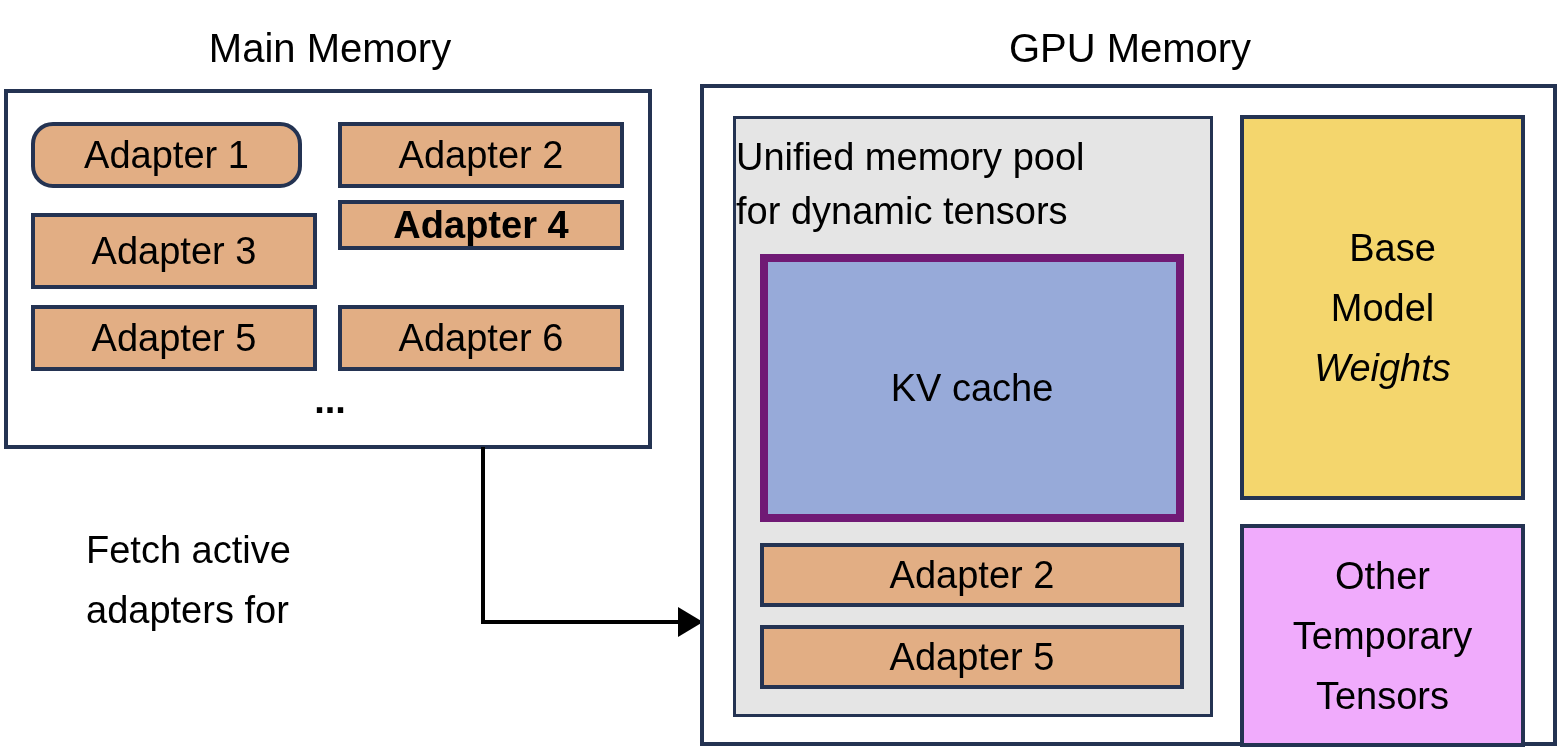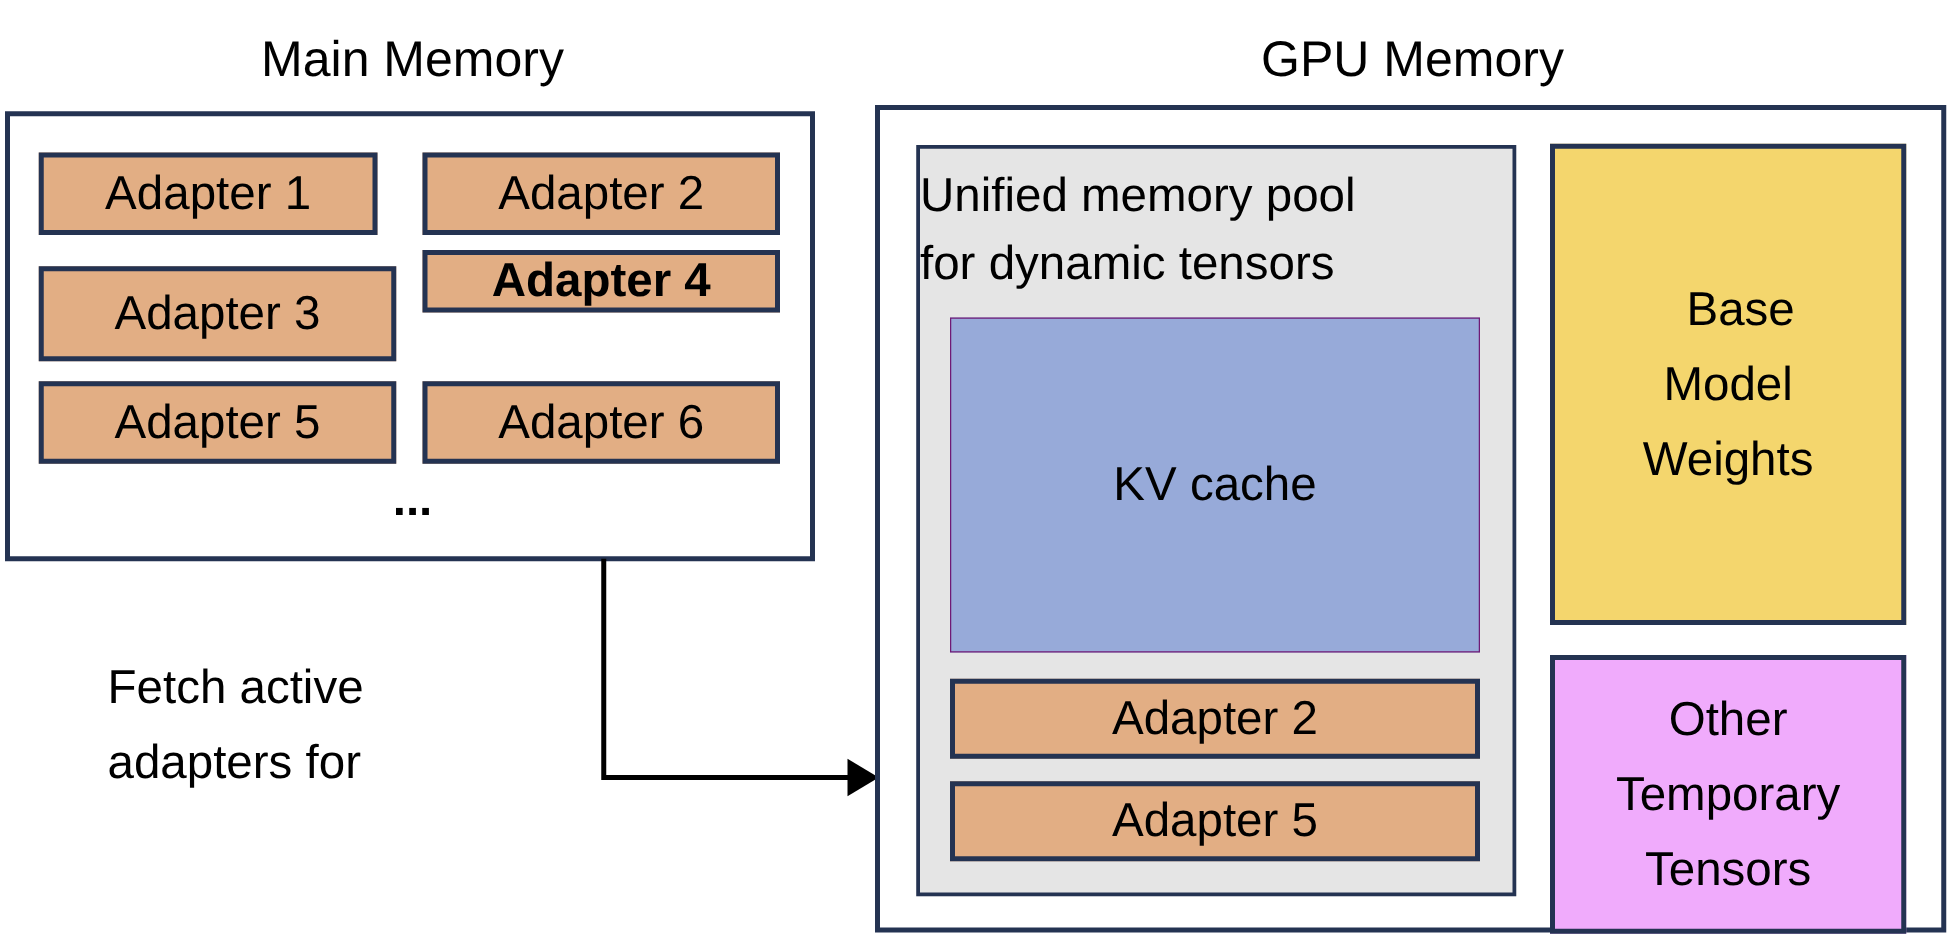--- a/index.html
+++ b/index.html
@@ -12,21 +12,21 @@
              display:flex; align-items:center; justify-content:center; }
   .center { display:flex; align-items:center; justify-content:center; flex-direction:column; }
   .txt { font-size:38px; line-height:48px; }
 </style>
 </head>
 <body>
 
 <div class="abs title" style="left:120px; top:24px; width:420px;">Main Memory</div>
 <div class="abs frame" style="left:4px; top:89px; width:648px; height:360px;">
 </div>
-<div class="abs adapter" style="left:31px; top:122px; width:271px; height:66px;">Adapter 1</div>
+<div class="abs adapter" style="left:31px; top:122px; width:271px; height:66px;border-radius:22px;">Adapter 1</div>
 <div class="abs adapter" style="left:338px; top:122px; width:286px; height:66px;">Adapter 2</div>
 <div class="abs adapter" style="left:31px; top:213px; width:286px; height:76px;">Adapter 3</div>
 <div class="abs adapter" style="left:338px; top:200px; width:286px; height:50px;font-weight:bold;">Adapter 4</div>
 <div class="abs adapter" style="left:31px; top:305px; width:286px; height:66px;">Adapter 5</div>
 <div class="abs adapter" style="left:338px; top:305px; width:286px; height:66px;text-align:center;">Adapter 6</div>
 <div class="abs txt" style="left:290px; top:376px; width:80px; text-align:center; font-weight:bold;">...</div>
 
 <svg class="abs" style="left:0; top:0;" width="1561" height="747">
   <polyline points="483,447 483,622 680,622" fill="none" stroke="#000" stroke-width="4"></polyline>
   <polygon points="678,607 703,622 678,637" fill="#000"></polygon>
@@ -38,27 +38,27 @@
 </div>
 
 <div class="abs title" style="left:900px; top:24px; width:460px;">GPU Memory</div>
 <div class="abs frame" style="left:700px; top:84px; width:857px; height:662px;"></div>
 
 <div class="abs" style="left:733px; top:116px; width:480px; height:601px; background:#e5e5e5; border:3px solid #243352;"></div>
 <div class="abs txt" style="left:736px; top:130px; width:474px; text-align:left;">
   <div style="line-height:54px;">Unified memory pool</div>
   <div style="line-height:54px;">for dynamic tensors</div>
 </div>
-<div class="abs center txt" style="left:760px; top:254px; width:424px; height:268px; background:#97aad9; border:1px solid #701a75; flex-direction:row;">KV cache</div>
+<div class="abs center txt" style="left:760px; top:254px; width:424px; height:268px; background:#97aad9; border:8px solid #701a75; flex-direction:row;">KV cache</div>
 <div class="abs adapter" style="left:760px; top:543px; width:424px; height:64px;">Adapter 2</div>
 <div class="abs adapter" style="left:760px; top:625px; width:424px; height:64px;">Adapter 5</div>
 
 <div class="abs center txt" style="left:1240px; top:115px; width:285px; height:385px; background:#f4d66d; border:4px solid #243352;">
   <div style="line-height:60px;margin-left:20px;">Base</div>
   <div style="line-height:60px;">Model</div>
-  <div style="line-height:60px;">Weights</div>
+  <div style="line-height:60px;font-style:italic;">Weights</div>
 </div>
 
 <div class="abs center txt" style="left:1240px; top:524px; width:285px; height:223px; background:#f0abfc; border:4px solid #243352;">
   <div style="line-height:60px;">Other</div>
   <div style="line-height:60px;">Temporary</div>
   <div style="line-height:60px;">Tensors</div>
 </div>
 
 </body></html>

